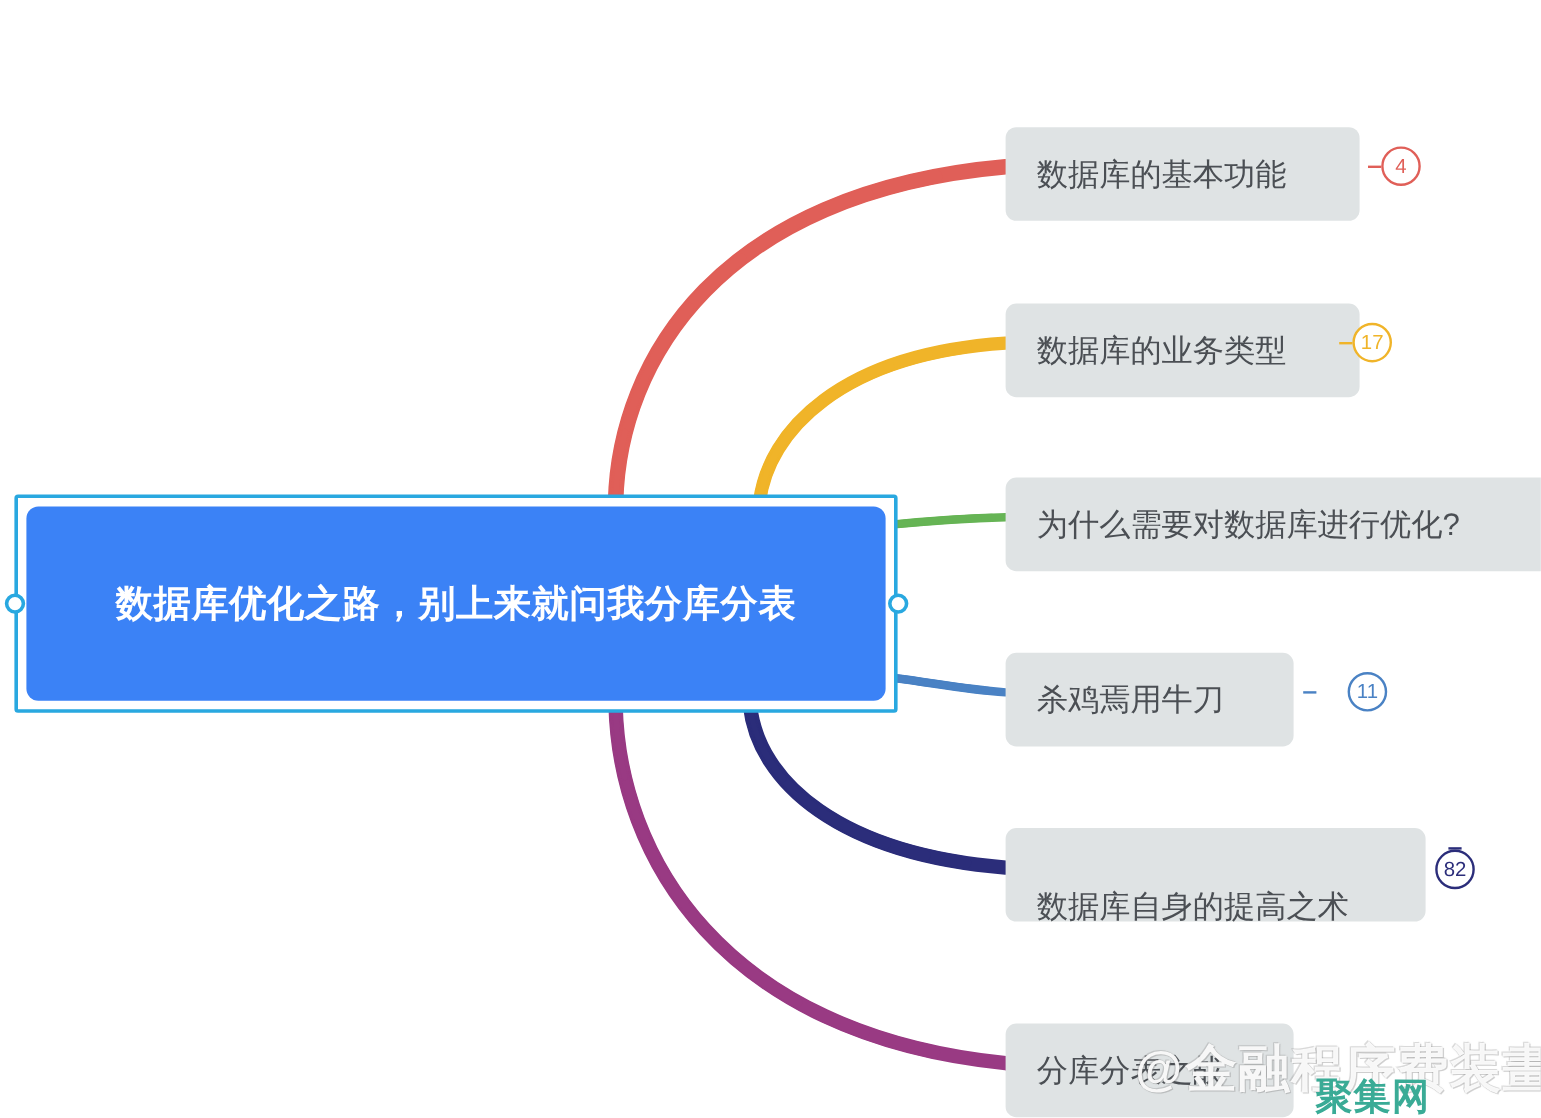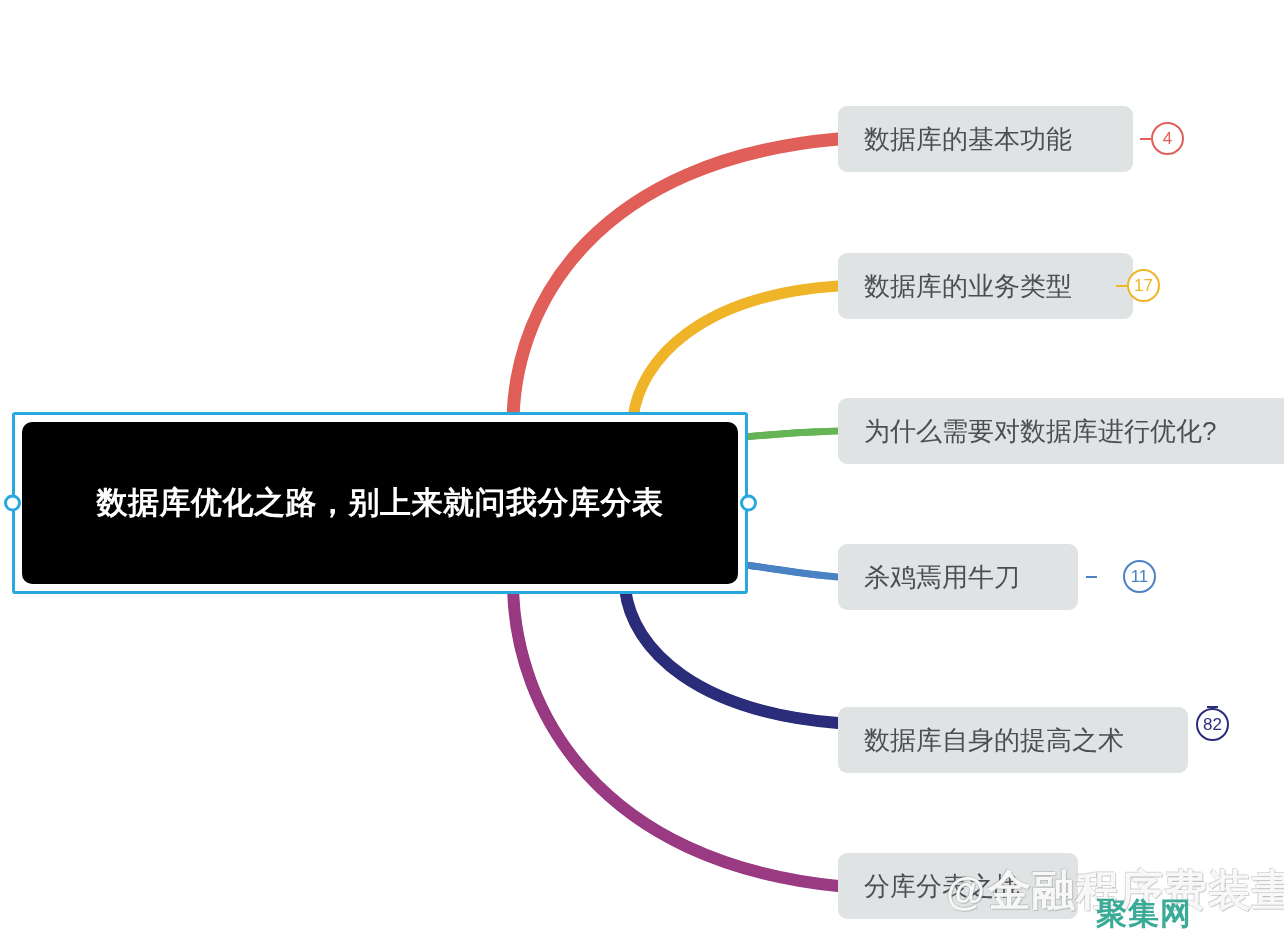--- a/index.html
+++ b/index.html
@@ -49,21 +49,21 @@
     border: 3px solid #29a8e0;
     border-radius: 3px;
     background: #ffffff;
   }
   #root-node {
     position: absolute;
     left: 10px;
     top: 10px;
     right: 10px;
     bottom: 10px;
-    background: #000000;
+    background: #3b82f6;
     border-radius: 10px;
     display: flex;
     align-items: center;
     justify-content: center;
     box-sizing: border-box;
     padding: 6px 28px;
   }
   #root-label {
     color: #ffffff;
     font-size: 31px;
@@ -88,21 +88,21 @@
 
   
   .branch-node {
     position: absolute;
     background: #dfe3e4;
     border-radius: 9px;
     display: flex;
     align-items: center;
     box-sizing: border-box;
     padding: 0 26px;
-    height: 66px;
+    height: 78px;
   }
   .branch-label {
     color: #4b4f54;
     font-size: 26px;
     line-height: 1;
     white-space: nowrap;
   }
 
   
   .badge-group {
@@ -252,21 +252,21 @@
       <div class="branch-node" style="left: 838px; top: 398px; width: 460px;">
         <span class="branch-label">为什么需要对数据库进行优化?</span>
       </div>
       <div class="branch-node" style="left: 838px; top: 544px; width: 240px;">
         <span class="branch-label">杀鸡焉用牛刀</span>
       </div>
       <div class="badge-group" style="left: 1086px; top: 560px;">
         <div class="badge-stem" style="background: rgb(74, 130, 196);"></div>
         <div class="badge" style="border-color: rgb(74, 130, 196); color: rgb(74, 130, 196); margin-left: 26px;">11</div>
       </div>
-      <div class="branch-node" style="left: 838px; top: 707px; width: 350px;">
+      <div class="branch-node" style="left: 838px; top: 690px; width: 350px; align-items: flex-end;">
         <span class="branch-label">数据库自身的提高之术</span>
       </div>
       <div class="badge-group" style="left: 1196px; top: 706px; flex-direction: column;">
         <div class="badge-stem" style="background: rgb(43, 45, 122);"></div>
         <div class="badge" style="border-color: rgb(43, 45, 122); color: rgb(43, 45, 122);">82</div>
       </div>
       <div class="branch-node" style="left: 838px; top: 853px; width: 240px;">
         <span class="branch-label">分库分表之战</span>
       </div>
     </div>

